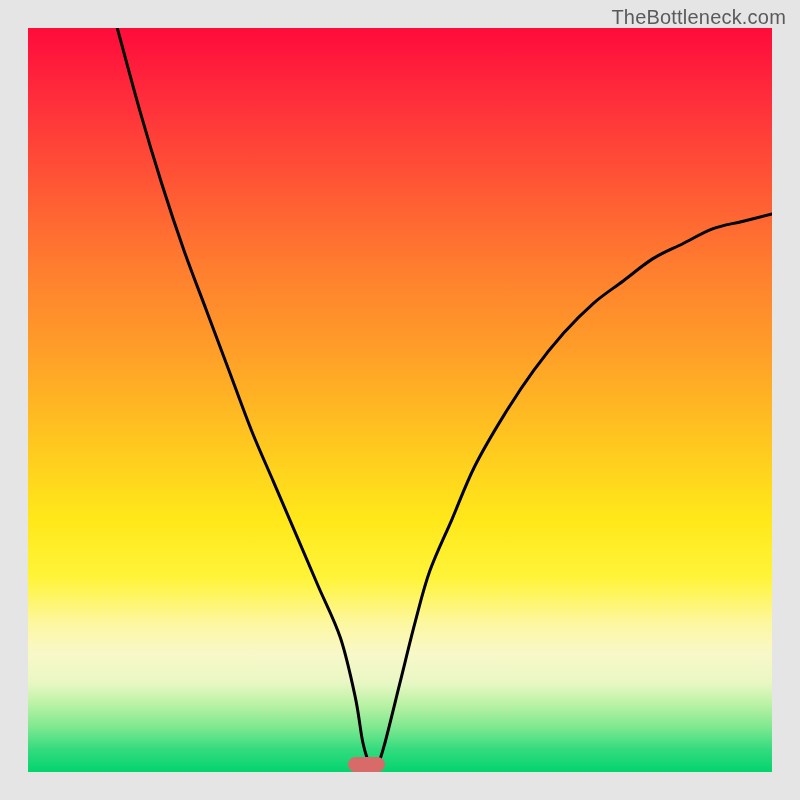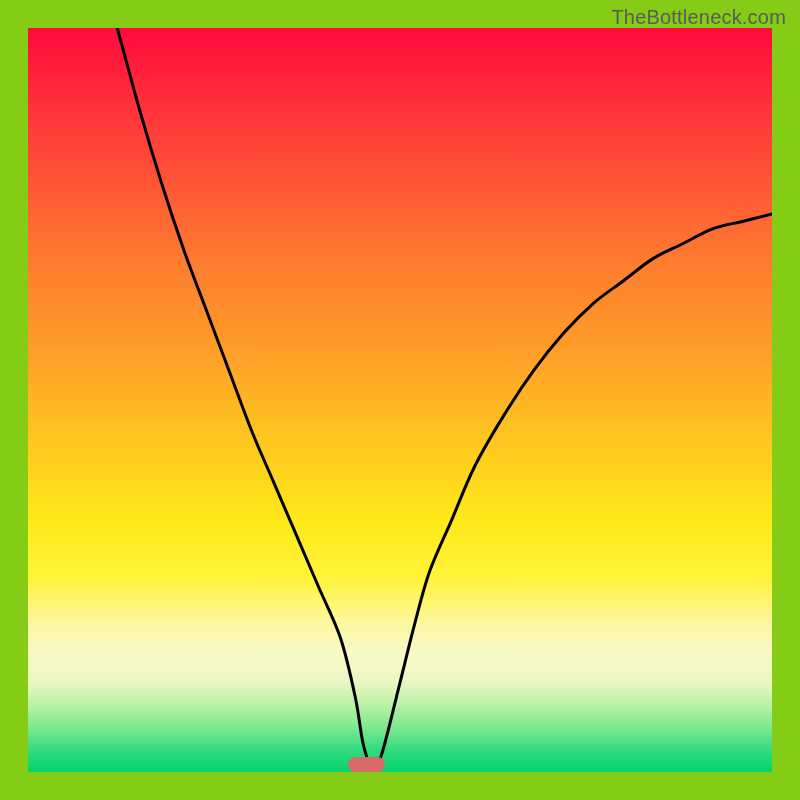--- a/index.html
+++ b/index.html
@@ -7,21 +7,21 @@
     padding: 0;
     width: 800px;
     height: 800px;
     background: #000;
     overflow: hidden;
     font-family: Arial, Helvetica, sans-serif;
   }
   .frame {
     position: absolute;
     inset: 0;
-    background: #84cc16;
+    background: #e5e5e5;
   }
   .plot-area {
     position: absolute;
     left: 28px;
     top: 28px;
     width: 744px;
     height: 744px;
     overflow: hidden;
   }
   .gradient {

